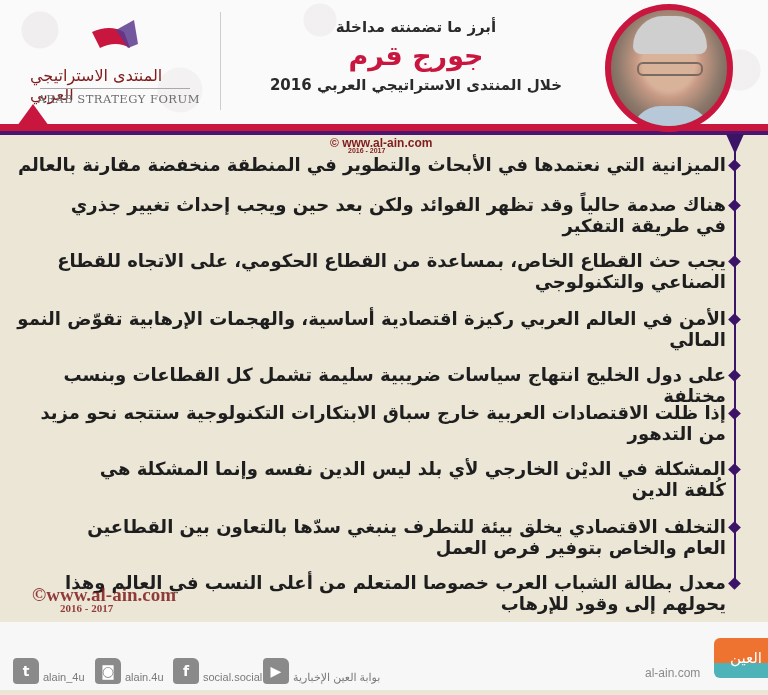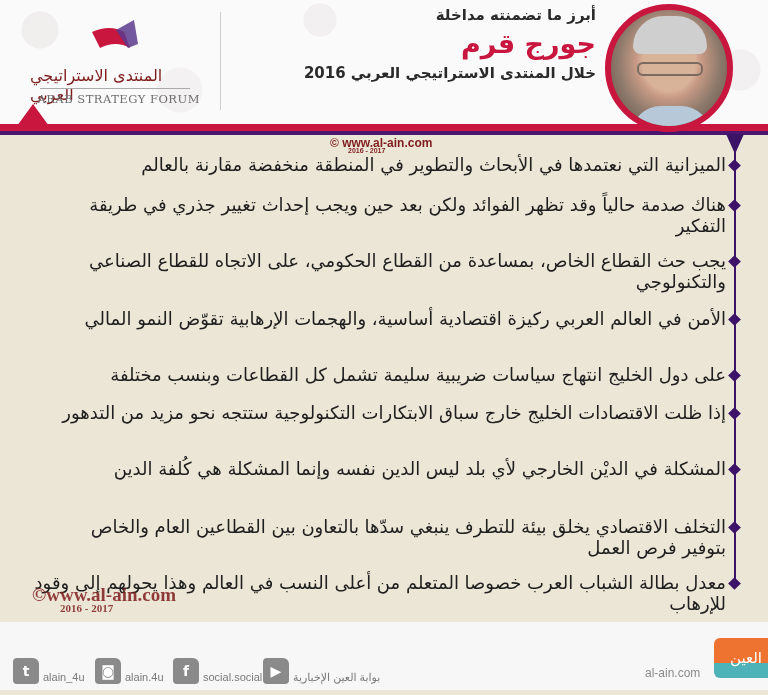--- a/index.html
+++ b/index.html
@@ -12,40 +12,40 @@
       radial-gradient(circle at 320px 20px, rgba(220,215,215,0.3) 0 16px, transparent 17px),
       radial-gradient(circle at 740px 70px, rgba(220,215,215,0.3) 0 20px, transparent 21px); }
 
   .logo { position: absolute; left: 30px; top: 14px; width: 170px; height: 90px; }
   .logo svg { position: absolute; left: 60px; top: 4px; }
   .logo-ar { position: absolute; left: 0; top: 52px; width: 170px; font-size: 16px; color: #7f1d1d; }
   .logo-rule { position: absolute; left: 10px; top: 74px; width: 150px; height: 1px; background: #aaa; }
   .logo-en { position: absolute; left: 0; top: 78px; width: 170px; text-align: right; font-family: "DejaVu Serif", serif; font-size: 11.5px; color: #6d6d6d; letter-spacing: 0.5px; }
   .vsep { position: absolute; left: 220px; top: 12px; width: 1px; height: 98px; background: #d0cccc; }
 
-  .title-block { position: absolute; right: 172px; top: 4px; width: 360px; text-align: right; direction: rtl; }
+  .title-block { position: absolute; right: 172px; top: 16px; width: 360px; text-align: center; direction: rtl; }
   .lead { font-size: 15px; font-weight: bold; color: #2a2a2a; line-height: 22px; }
   .name { font-size: 27px; font-weight: bold; color: #c8163f; line-height: 36px; }
   .role { font-size: 15px; font-weight: bold; font-style: italic; color: #2a2a2a; line-height: 22px; }
   .event { font-size: 15px; font-weight: bold; color: #2a2a2a; line-height: 22px; }
 
   .band-red { position: absolute; left: 0; top: 124px; width: 768px; height: 7px; background: #c8163f; }
   .band-purple { position: absolute; left: 0; top: 131px; width: 768px; height: 4px; background: #4a1670; }
   .red-peak { position: absolute; left: 17px; top: 104px; width: 0; height: 0; border-left: 16px solid transparent; border-right: 16px solid transparent; border-bottom: 22px solid #c8163f; }
 
   .avatar { position: absolute; left: 605px; top: 4px; width: 128px; height: 128px; border-radius: 50%; border: 6px solid #c8163f; background: radial-gradient(ellipse at 50% 45%, #d9b29a 0 32%, #c79a85 40%, #8e7a6c 62%, #5b4a40 100%); overflow: hidden; }
   .avatar .hair { position: absolute; left: 22px; top: 6px; width: 74px; height: 38px; border-radius: 40px 40px 10px 10px; background: #cfcfcf; }
   .avatar .glasses { position: absolute; left: 26px; top: 52px; width: 66px; height: 14px; border: 2px solid #7a6a60; border-radius: 6px; }
   .avatar .shirt { position: absolute; left: 20px; top: 96px; width: 80px; height: 30px; background: #b7c8d8; border-radius: 30px 30px 0 0; }
 
   .timeline { position: absolute; left: 734px; top: 135px; width: 2px; height: 448px; background: #3b1468; }
   .tl-head { position: absolute; left: 726px; top: 134px; width: 0; height: 0; border-left: 9px solid transparent; border-right: 9px solid transparent; border-top: 20px solid #3b1468; }
 
   .points { position: absolute; left: 8px; top: 150px; width: 718px; direction: rtl; }
-  .point { position: absolute; right: 0; width: 718px; text-align: right; font-size: 18px; font-weight: normal; color: #1e1e1e; line-height: 21px; }
+  .point { position: absolute; right: 0; width: 718px; text-align: right; font-size: 18px; font-weight: bold; color: #1e1e1e; line-height: 21px; }
   .diamond { position: absolute; width: 9px; height: 9px; background: #3b1468; transform: rotate(45deg); }
 
   .watermark { position: absolute; color: #7f1d1d; font-family: "Liberation Sans", sans-serif; font-weight: bold; }
   .wm-top { left: 330px; top: 136px; font-size: 12px; }
   .wm-top small { display: block; font-size: 7px; margin-left: 18px; margin-top: -3px; }
   .wm-bot { left: 32px; top: 584px; font-size: 19px; opacity: 0.85; font-family: Liberation Serif, serif; }
   .wm-bot small { display: block; font-size: 11px; margin-left: 28px; margin-top: -4px; }
 
   .footer { position: absolute; left: 0; top: 622px; width: 768px; height: 68px; background: #f7f7f7; }
   .social { position: absolute; top: 36px; height: 26px; display: flex; align-items: flex-end; gap: 4px; }
@@ -96,21 +96,21 @@
 
 <div class="tl-head"></div>
 <div class="timeline"></div>
 
 <div class="points">
   <div class="point" style="top:4px">الميزانية التي نعتمدها في الأبحاث والتطوير في المنطقة منخفضة مقارنة بالعالم</div>
   <div class="point" style="top:44px;padding-left:40px">هناك صدمة حالياً وقد تظهر الفوائد ولكن بعد حين ويجب إحداث تغيير جذري في طريقة التفكير</div>
   <div class="point" style="top:100px;padding-left:2px">يجب حث القطاع الخاص، بمساعدة من القطاع الحكومي، على الاتجاه للقطاع الصناعي والتكنولوجي</div>
   <div class="point" style="top:158px;padding-left:2px">الأمن في العالم العربي ركيزة اقتصادية أساسية، والهجمات الإرهابية تقوّض النمو المالي</div>
   <div class="point" style="top:214px">على دول الخليج انتهاج سياسات ضريبية سليمة تشمل كل القطاعات وبنسب مختلفة</div>
-  <div class="point" style="top:252px;padding-left:20px">إذا ظلت الاقتصادات الخليج خارج سباق الابتكارات التكنولوجية ستتجه نحو مزيد من التدهور</div>
+  <div class="point" style="top:252px;padding-left:20px">إذا ظلت الاقتصادات العربية خارج سباق الابتكارات التكنولوجية ستتجه نحو مزيد من التدهور</div>
   <div class="point" style="top:308px;padding-left:60px">المشكلة في الديْن الخارجي لأي بلد ليس الدين نفسه وإنما المشكلة هي كُلفة الدين</div>
   <div class="point" style="top:366px;padding-left:40px">التخلف الاقتصادي يخلق بيئة للتطرف ينبغي سدّها بالتعاون بين القطاعين العام والخاص بتوفير فرص العمل</div>
   <div class="point" style="top:422px;padding-left:2px">معدل بطالة الشباب العرب خصوصا المتعلم من أعلى النسب في العالم وهذا يحولهم إلى وقود للإرهاب</div>
 </div>
 
 <div class="diamond" style="left:730px;top:161px"></div>
 <div class="diamond" style="left:730px;top:201px"></div>
 <div class="diamond" style="left:730px;top:257px"></div>
 <div class="diamond" style="left:730px;top:315px"></div>
 <div class="diamond" style="left:730px;top:371px"></div>

